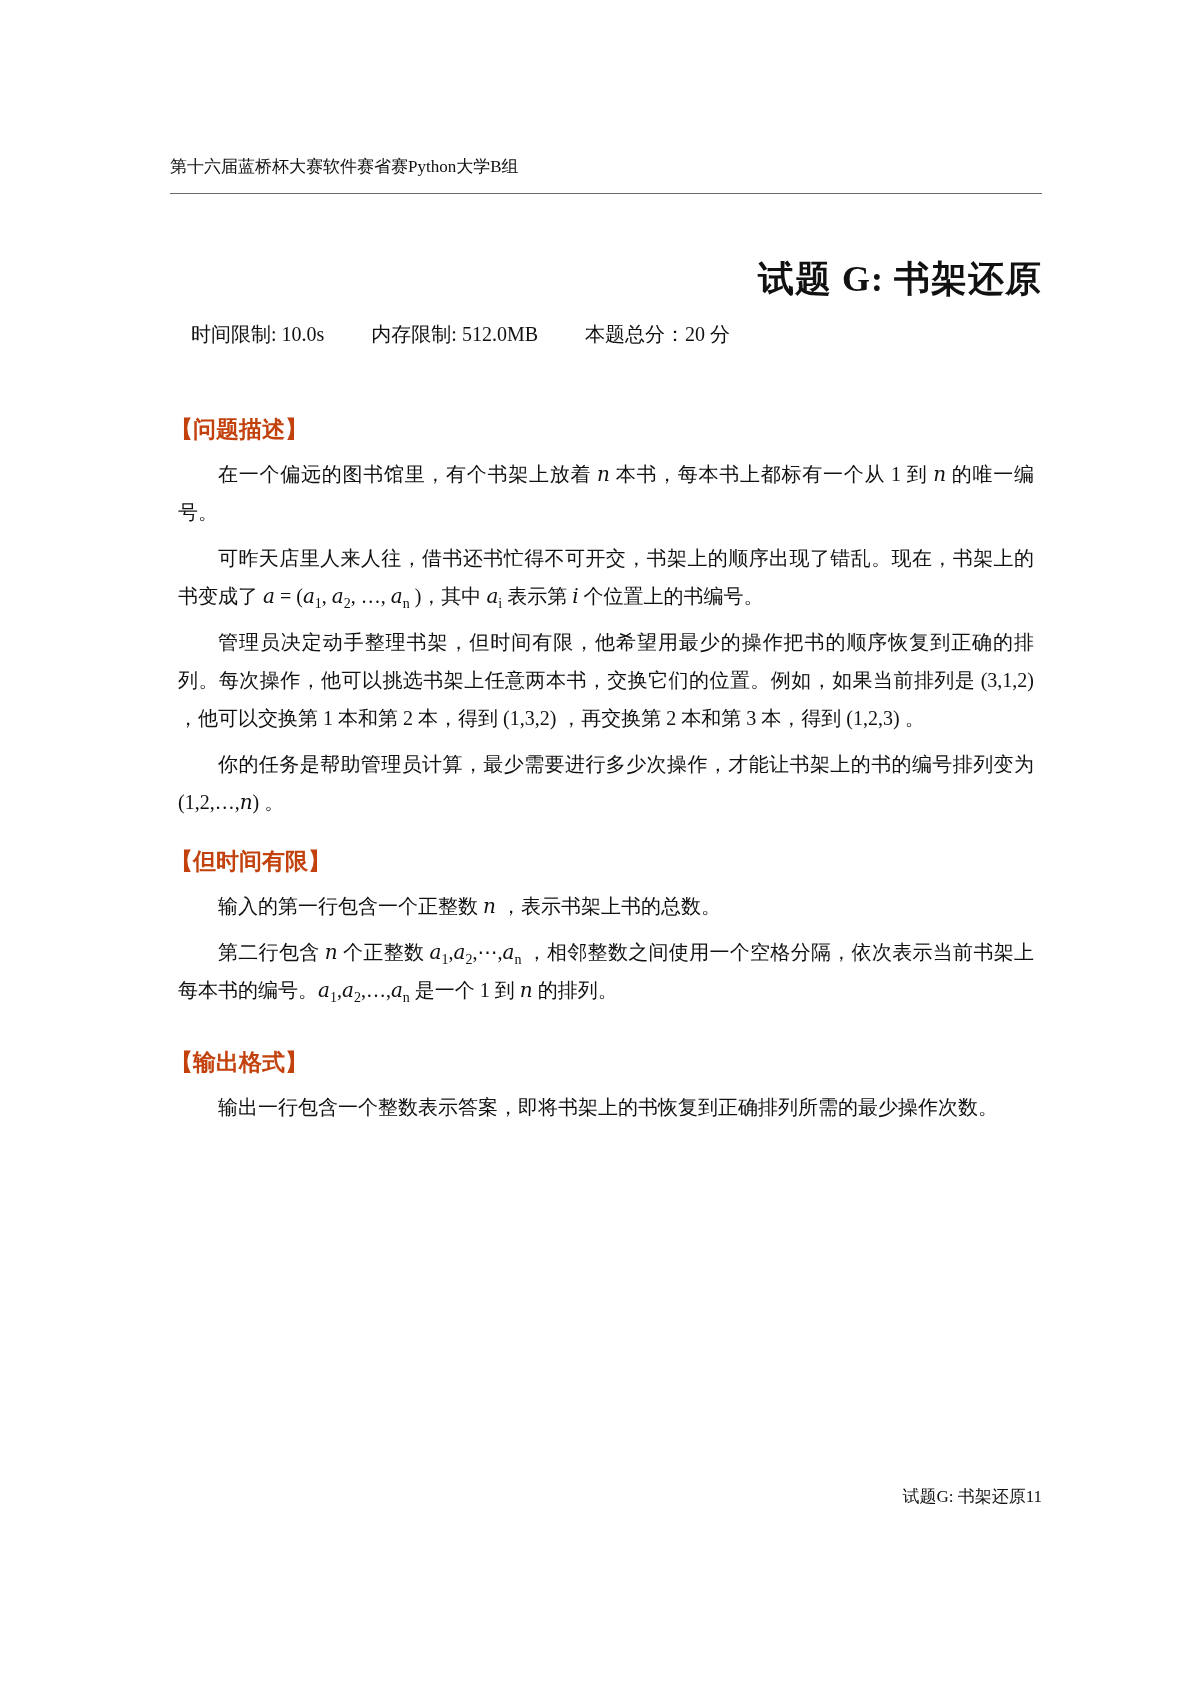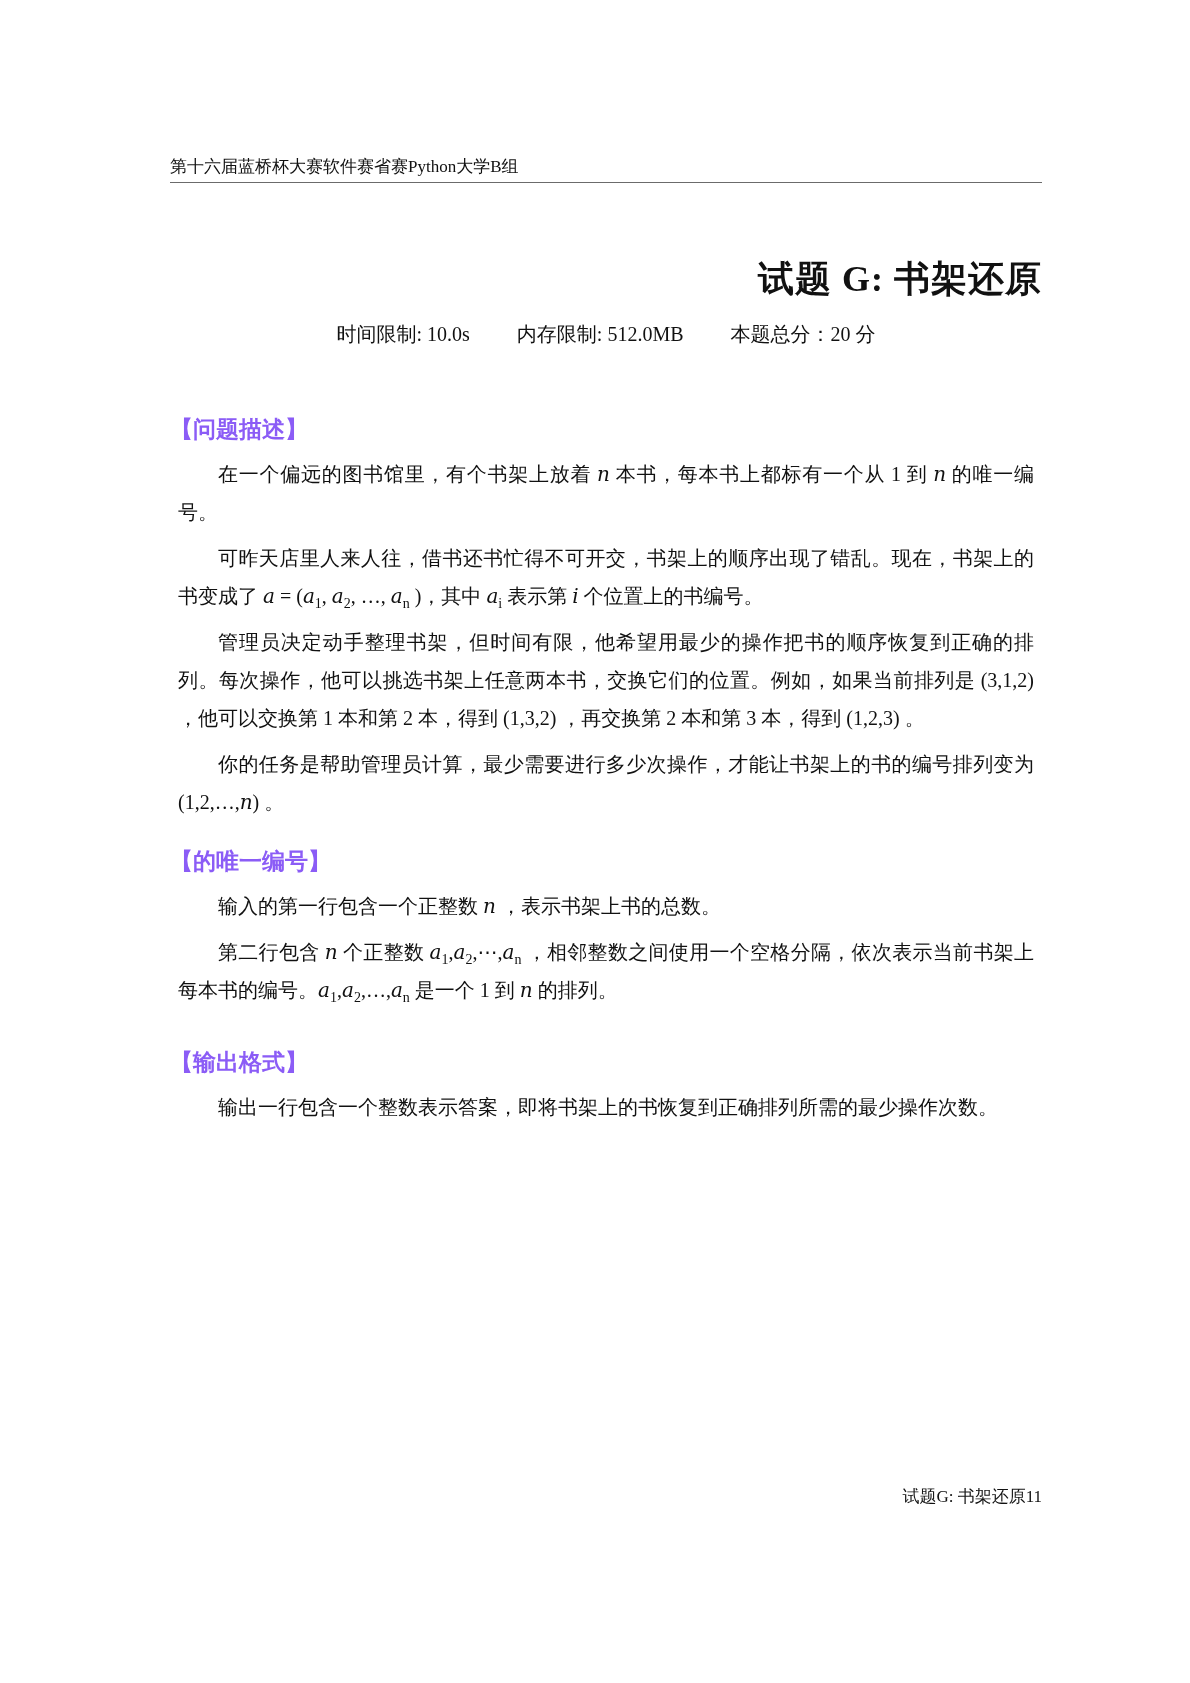--- a/index.html
+++ b/index.html
@@ -14,58 +14,57 @@
     width: 1190px; height: 1683px;
     overflow: hidden;
   }
   
   .header {
     position: absolute;
     left: 170px; top: 156px;
     width: 872px;
     font-size: 17px;
     line-height: 22px;
-    padding-bottom: 4px;
+    padding-bottom: 15px;
     border-bottom: 1px solid #6b6b6b;
   }
   
   .title {
     position: absolute;
     left: 170px; top: 256px;
     width: 872px;
     margin: 0;
     text-align: right;
     font-size: 36px;
     line-height: 46px;
     font-weight: bold;
     letter-spacing: 1px;
   }
   .meta {
     position: absolute;
     left: 170px; top: 320px;
     width: 872px;
-    text-align: center;
     font-size: 20px;
     line-height: 28px;
     white-space: nowrap;
   }
   .meta span { margin: 0 21px; }
   
   .main {
     position: absolute;
     left: 170px; top: 413px;
     width: 872px;
   }
   h2.sec {
     margin: 0 0 10px 0;
     font-family: "Liberation Sans", "DejaVu Sans", sans-serif;
     font-size: 23px;
     line-height: 32px;
     font-weight: bold;
-    color: #8b5cf6;
+    color: #c2410c;
   }
   h2.sec.gap1 { margin-top: 24px; }
   h2.sec.gap2 { margin-top: 37px; }
   .main p {
     margin: 8px;
     font-size: 20px;
     line-height: 38px;
     text-indent: 2em;
     text-align: justify;
     word-break: break-all;
@@ -104,21 +103,21 @@
 
     <section>
       <h2 class="sec">【问题描述】</h2>
       <p>在一个偏远的图书馆里，有个书架上放着 <i>n</i> 本书，每本书上都标有一个从 1 到 <i>n</i> 的唯一编号。</p>
       <p>可昨天店里人来人往，借书还书忙得不可开交，书架上的顺序出现了错乱。现在，书架上的书变成了 <i>a</i> = (<i>a</i><sub>1</sub>, <i>a</i><sub>2</sub>, …, <i>a</i><sub>n</sub> )，其中 <i>a</i><sub>i</sub> 表示第 <i>i</i> 个位置上的书编号。</p>
       <p>管理员决定动手整理书架，但时间有限，他希望用最少的操作把书的顺序恢复到正确的排列。每次操作，他可以挑选书架上任意两本书，交换它们的位置。例如，如果当前排列是 (3,1,2) ，他可以交换第 1 本和第 2 本，得到 (1,3,2) ，再交换第 2 本和第 3 本，得到 (1,2,3) 。</p>
       <p>你的任务是帮助管理员计算，最少需要进行多少次操作，才能让书架上的书的编号排列变为 (1,2,…,<i>n</i>) 。</p>
     </section>
 
     <section>
-      <h2 class="sec gap1">【的唯一编号】</h2>
+      <h2 class="sec gap1">【但时间有限】</h2>
       <p>输入的第一行包含一个正整数 <i>n</i> ，表示书架上书的总数。</p>
       <p>第二行包含 <i>n</i> 个正整数 <i>a</i><sub>1</sub>,<i>a</i><sub>2</sub>,⋯,<i>a</i><sub>n</sub> ，相邻整数之间使用一个空格分隔，依次表示当前书架上每本书的编号。<i>a</i><sub>1</sub>,<i>a</i><sub>2</sub>,…,<i>a</i><sub>n</sub> 是一个 1 到 <i>n</i> 的排列。</p>
     </section>
 
     <section>
       <h2 class="sec gap2">【输出格式】</h2>
       <p>输出一行包含一个整数表示答案，即将书架上的书恢复到正确排列所需的最少操作次数。</p>
     </section>
 
   </div>

